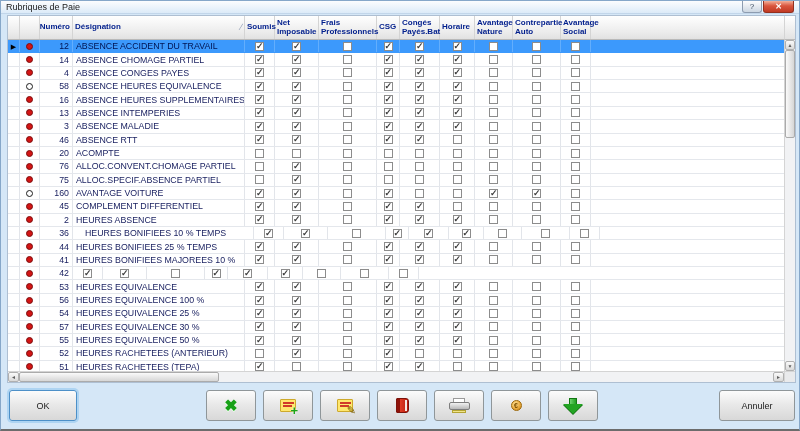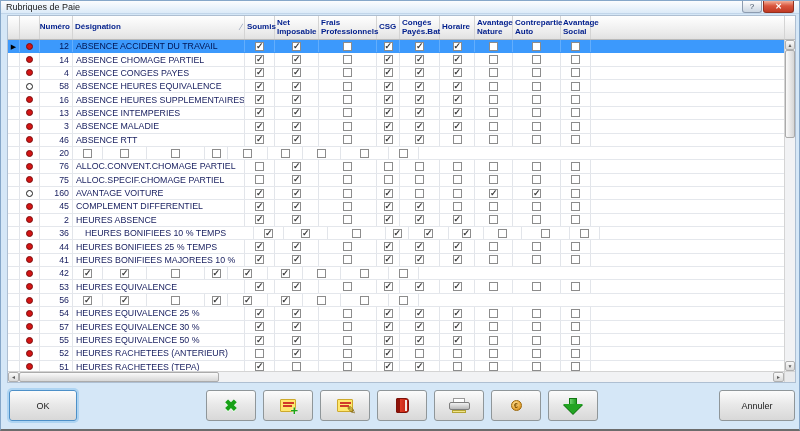--- a/index.html
+++ b/index.html
@@ -445,20 +445,21 @@
             <span class="cb"></span>
           </div>
           <div class="cell filler"></div>
         </div>
         <div class="row">
           <div class="cell selector" style="width: 12px;"></div>
           <div class="cell dotc" style="width: 20px;">
             <span class="dot filled"></span>
           </div>
           <div class="cell num" style="width: 33px;">20</div>
+          <div class="cell desig" style="width: 172px;">ACOMPTE</div>
           <div class="cell chk" style="width: 30px;">
             <span class="cb"></span>
           </div>
           <div class="cell chk" style="width: 44px;">
             <span class="cb"></span>
           </div>
           <div class="cell chk" style="width: 58px;">
             <span class="cb"></span>
           </div>
           <div class="cell chk" style="width: 23px;">
@@ -516,21 +517,21 @@
             <span class="cb"></span>
           </div>
           <div class="cell filler"></div>
         </div>
         <div class="row">
           <div class="cell selector" style="width: 12px;"></div>
           <div class="cell dotc" style="width: 20px;">
             <span class="dot filled"></span>
           </div>
           <div class="cell num" style="width: 33px;">75</div>
-          <div class="cell desig" style="width: 172px;">ALLOC.SPECIF.CHOMAGE PARTIEL</div>
+          <div class="cell desig" style="width: 172px;">ALLOC.SPECIF.ABSENCE PARTIEL</div>
           <div class="cell chk" style="width: 30px;">
             <span class="cb"></span>
           </div>
           <div class="cell chk" style="width: 44px;">
             <span class="cb on"></span>
           </div>
           <div class="cell chk" style="width: 58px;">
             <span class="cb"></span>
           </div>
           <div class="cell chk" style="width: 23px;">
@@ -839,20 +840,21 @@
             <span class="cb"></span>
           </div>
           <div class="cell filler"></div>
         </div>
         <div class="row">
           <div class="cell selector" style="width: 12px;"></div>
           <div class="cell dotc" style="width: 20px;">
             <span class="dot filled"></span>
           </div>
           <div class="cell num" style="width: 33px;">56</div>
+          <div class="cell desig" style="width: 172px;">HEURES EQUIVALENCE 100 %</div>
           <div class="cell chk" style="width: 30px;">
             <span class="cb on"></span>
           </div>
           <div class="cell chk" style="width: 44px;">
             <span class="cb on"></span>
           </div>
           <div class="cell chk" style="width: 58px;">
             <span class="cb"></span>
           </div>
           <div class="cell chk" style="width: 23px;">

